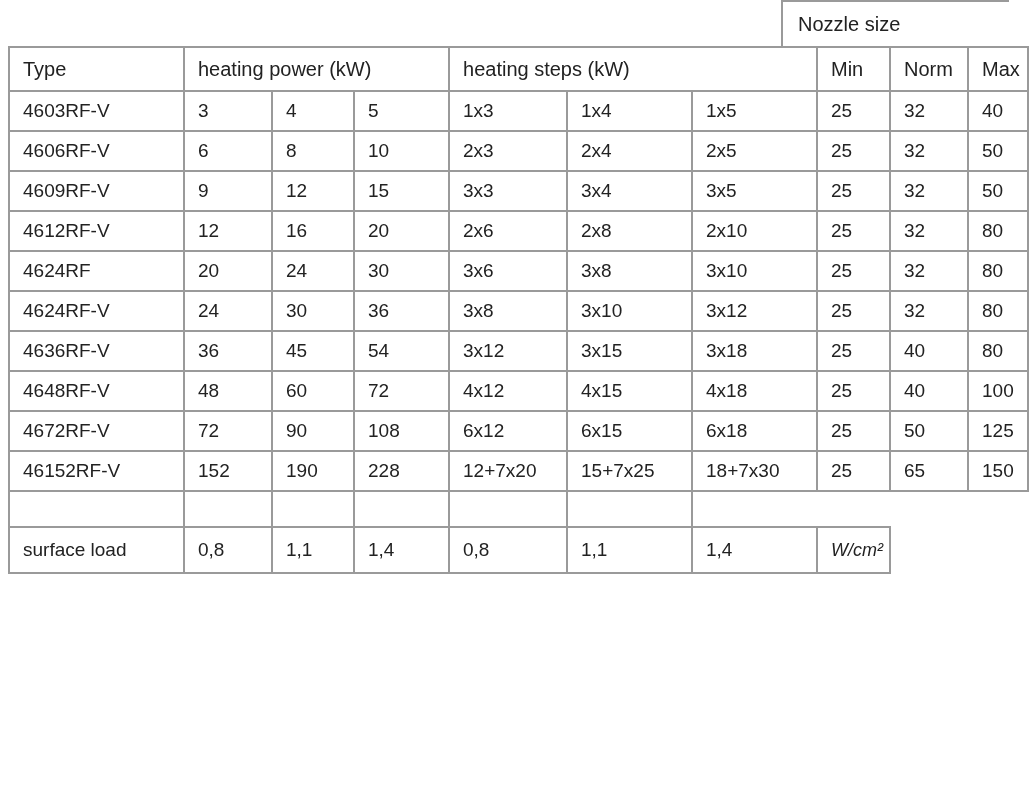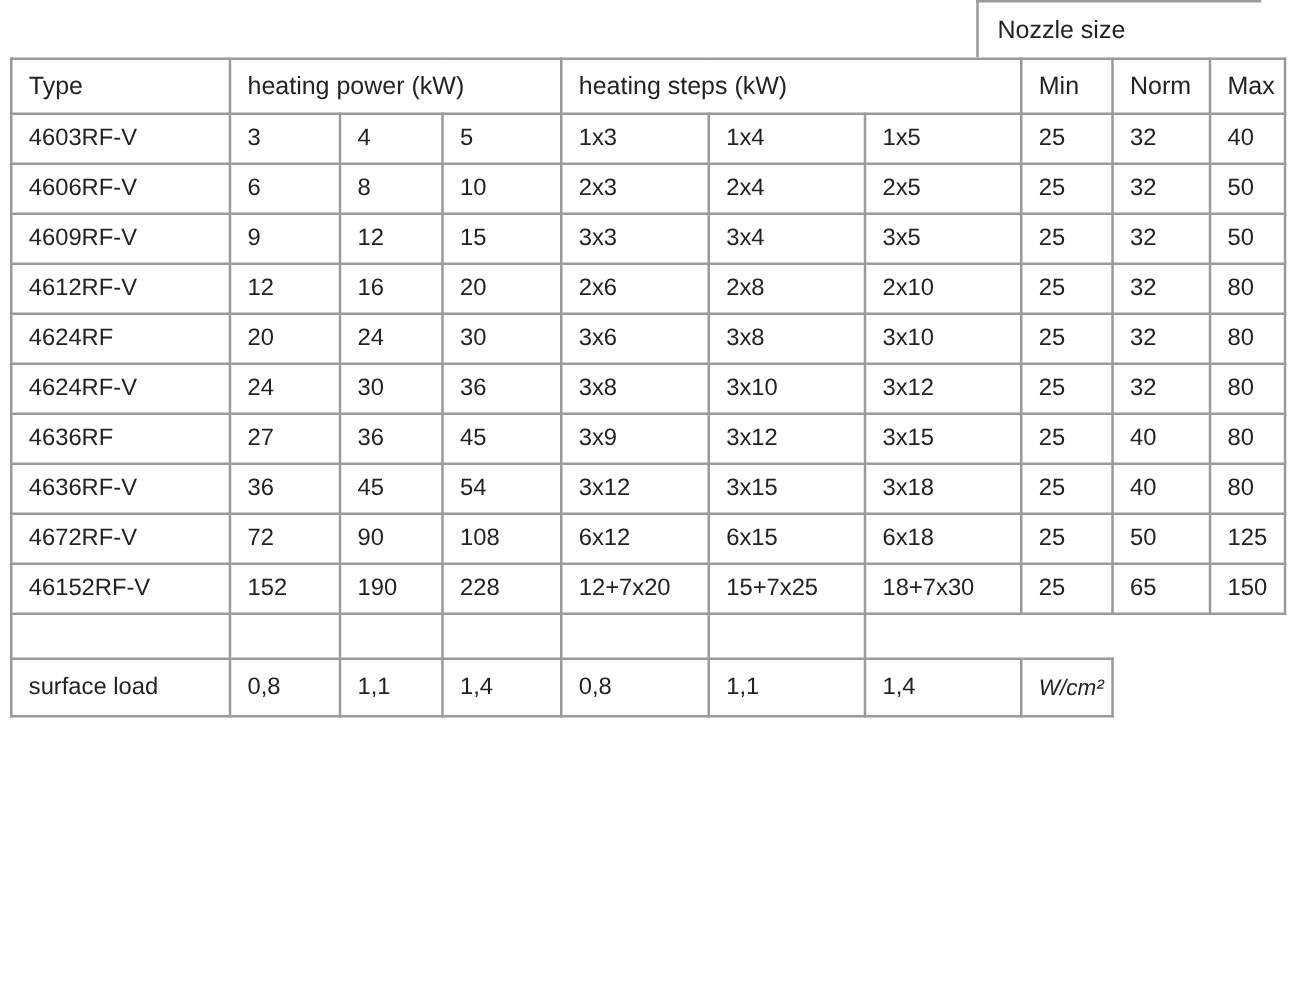--- a/index.html
+++ b/index.html
@@ -213,46 +213,46 @@
         <td>30</td>
         <td>36</td>
         <td>3x8</td>
         <td>3x10</td>
         <td>3x12</td>
         <td>25</td>
         <td>32</td>
         <td>80</td>
       </tr>
 
-      <tr>
-        <td>4636RF</td>
-        <td>27</td>
-        <td>36</td>
-        <td>45</td>
-        <td>3x9</td>
-        <td>3x12</td>
-        <td>3x15</td>
-        <td>25</td>
-        <td>40</td>
-        <td>80</td>
-      </tr>
 
       <tr>
         <td>4636RF-V</td>
         <td>36</td>
         <td>45</td>
         <td>54</td>
         <td>3x12</td>
         <td>3x15</td>
         <td>3x18</td>
         <td>25</td>
         <td>40</td>
         <td>80</td>
       </tr>
 
+      <tr>
+        <td>4648RF-V</td>
+        <td>48</td>
+        <td>60</td>
+        <td>72</td>
+        <td>4x12</td>
+        <td>4x15</td>
+        <td>4x18</td>
+        <td>25</td>
+        <td>40</td>
+        <td>100</td>
+      </tr>
 
 
       <tr>
         <td>4672RF-V</td>
         <td>72</td>
         <td>90</td>
         <td>108</td>
         <td>6x12</td>
         <td>6x15</td>
         <td>6x18</td>

